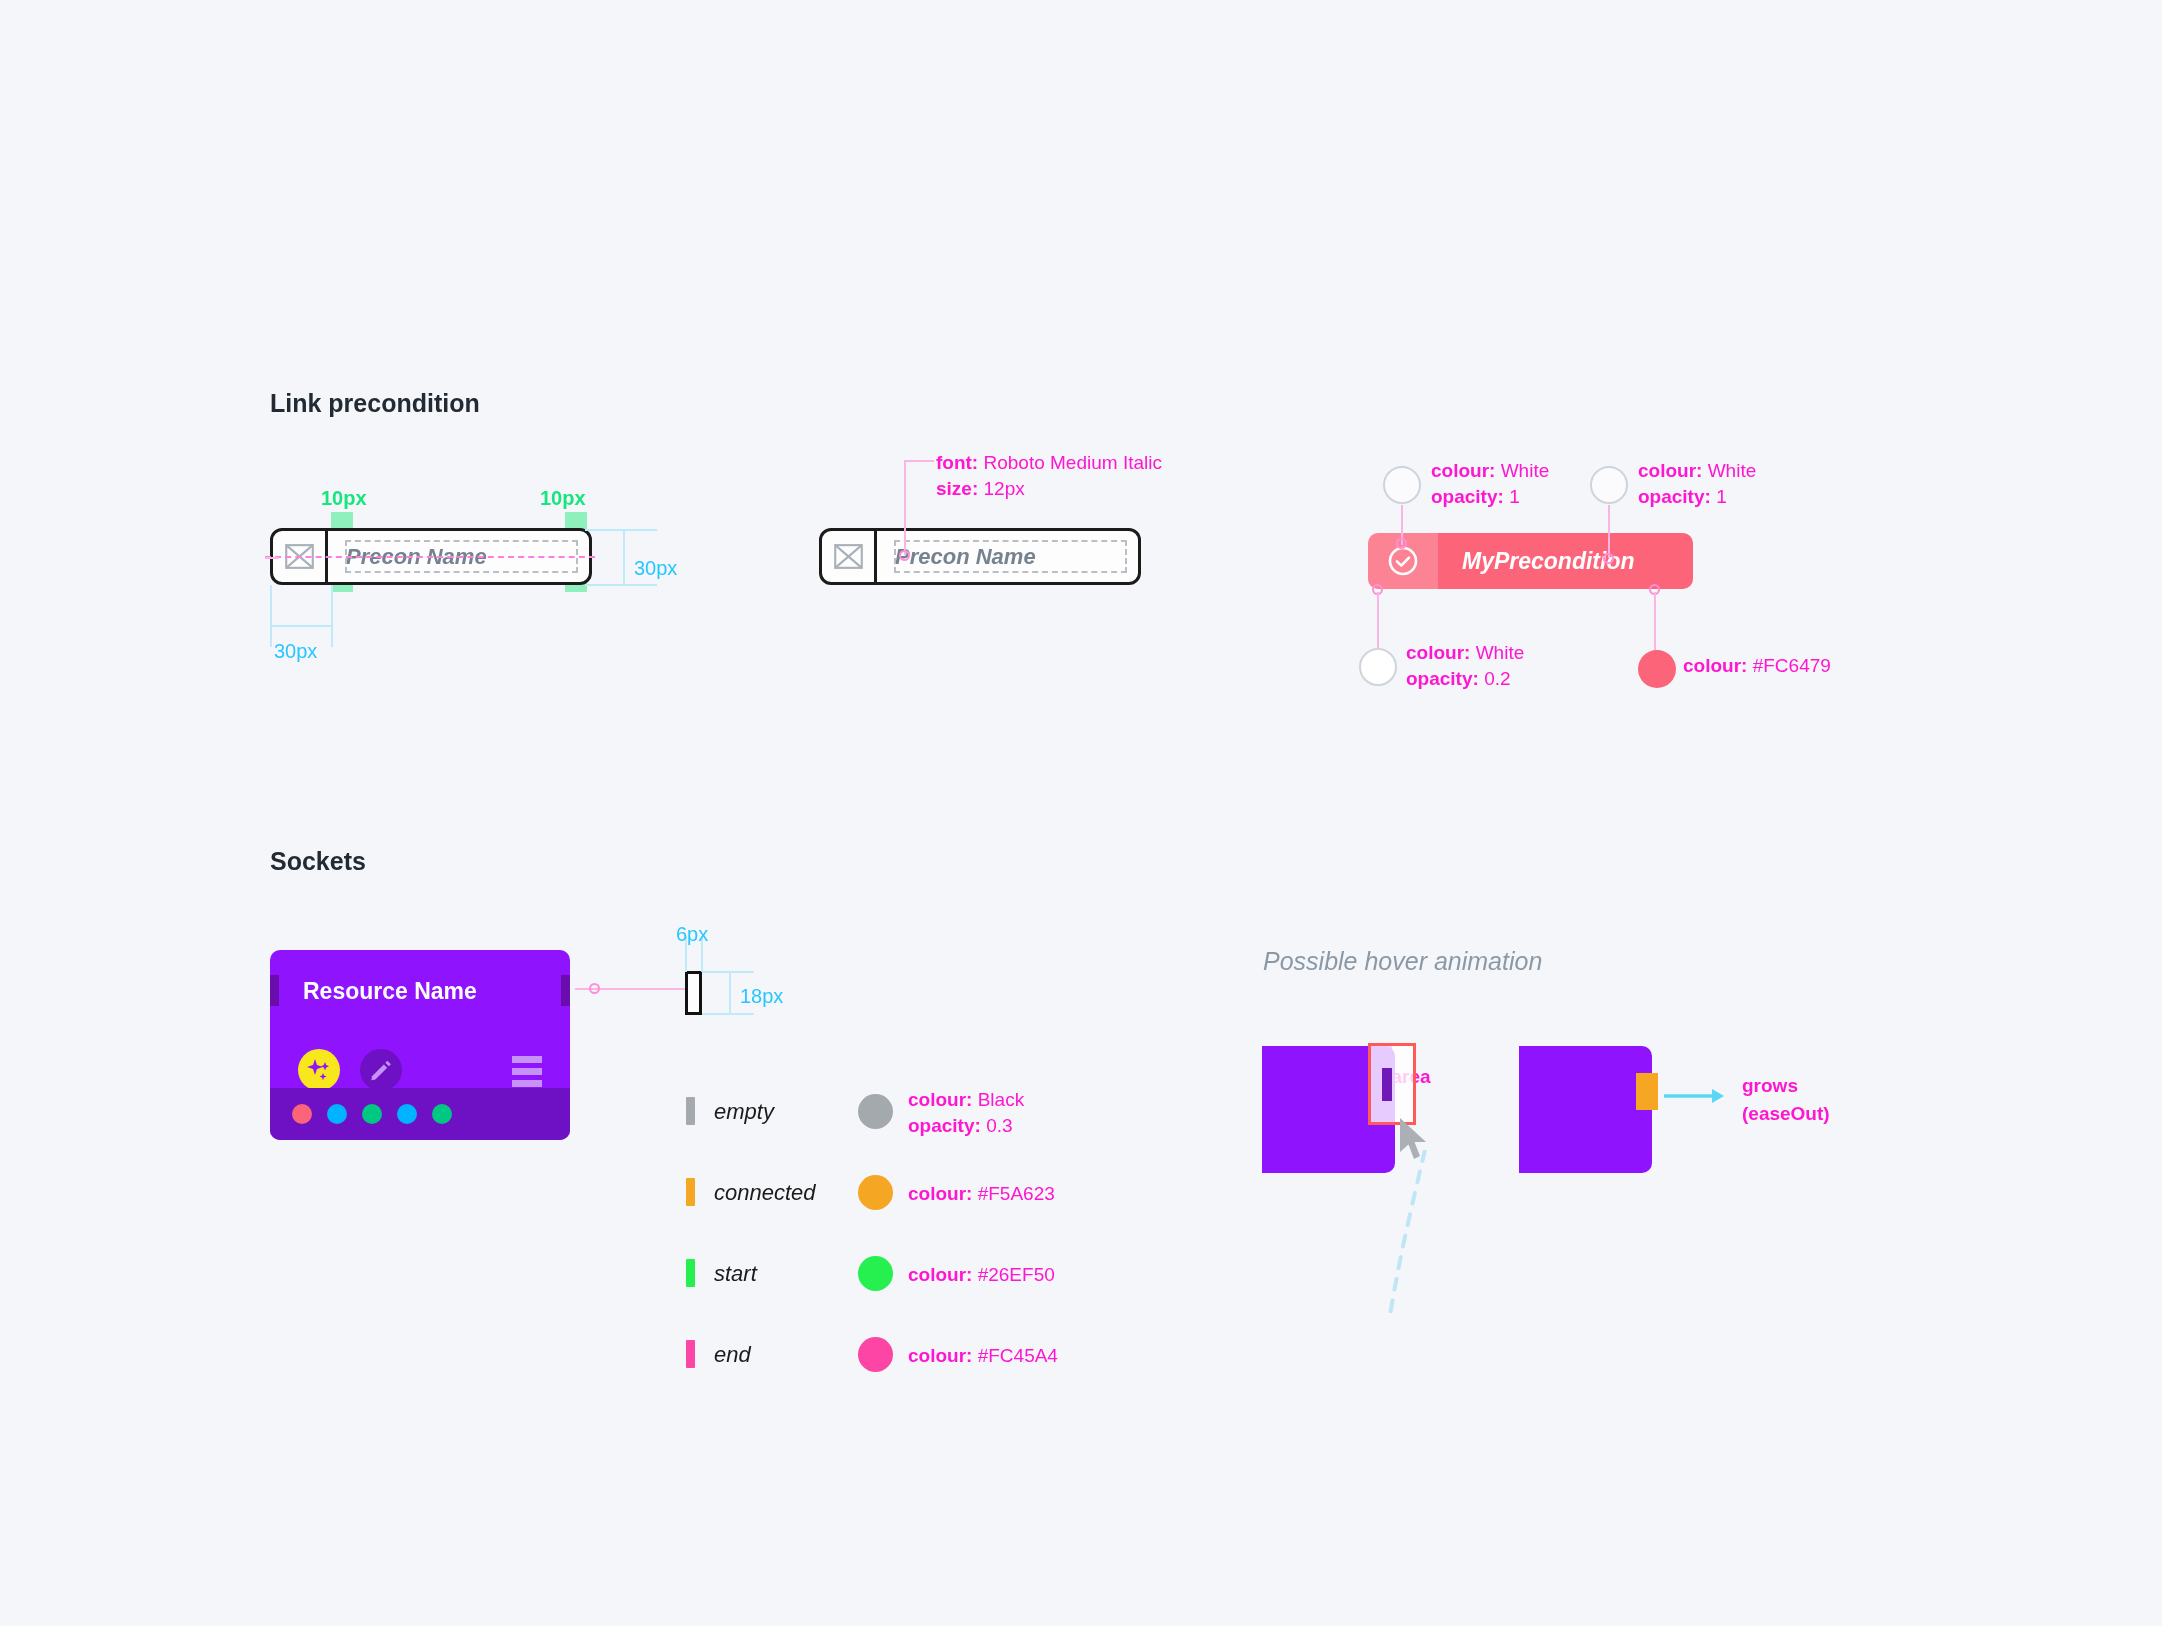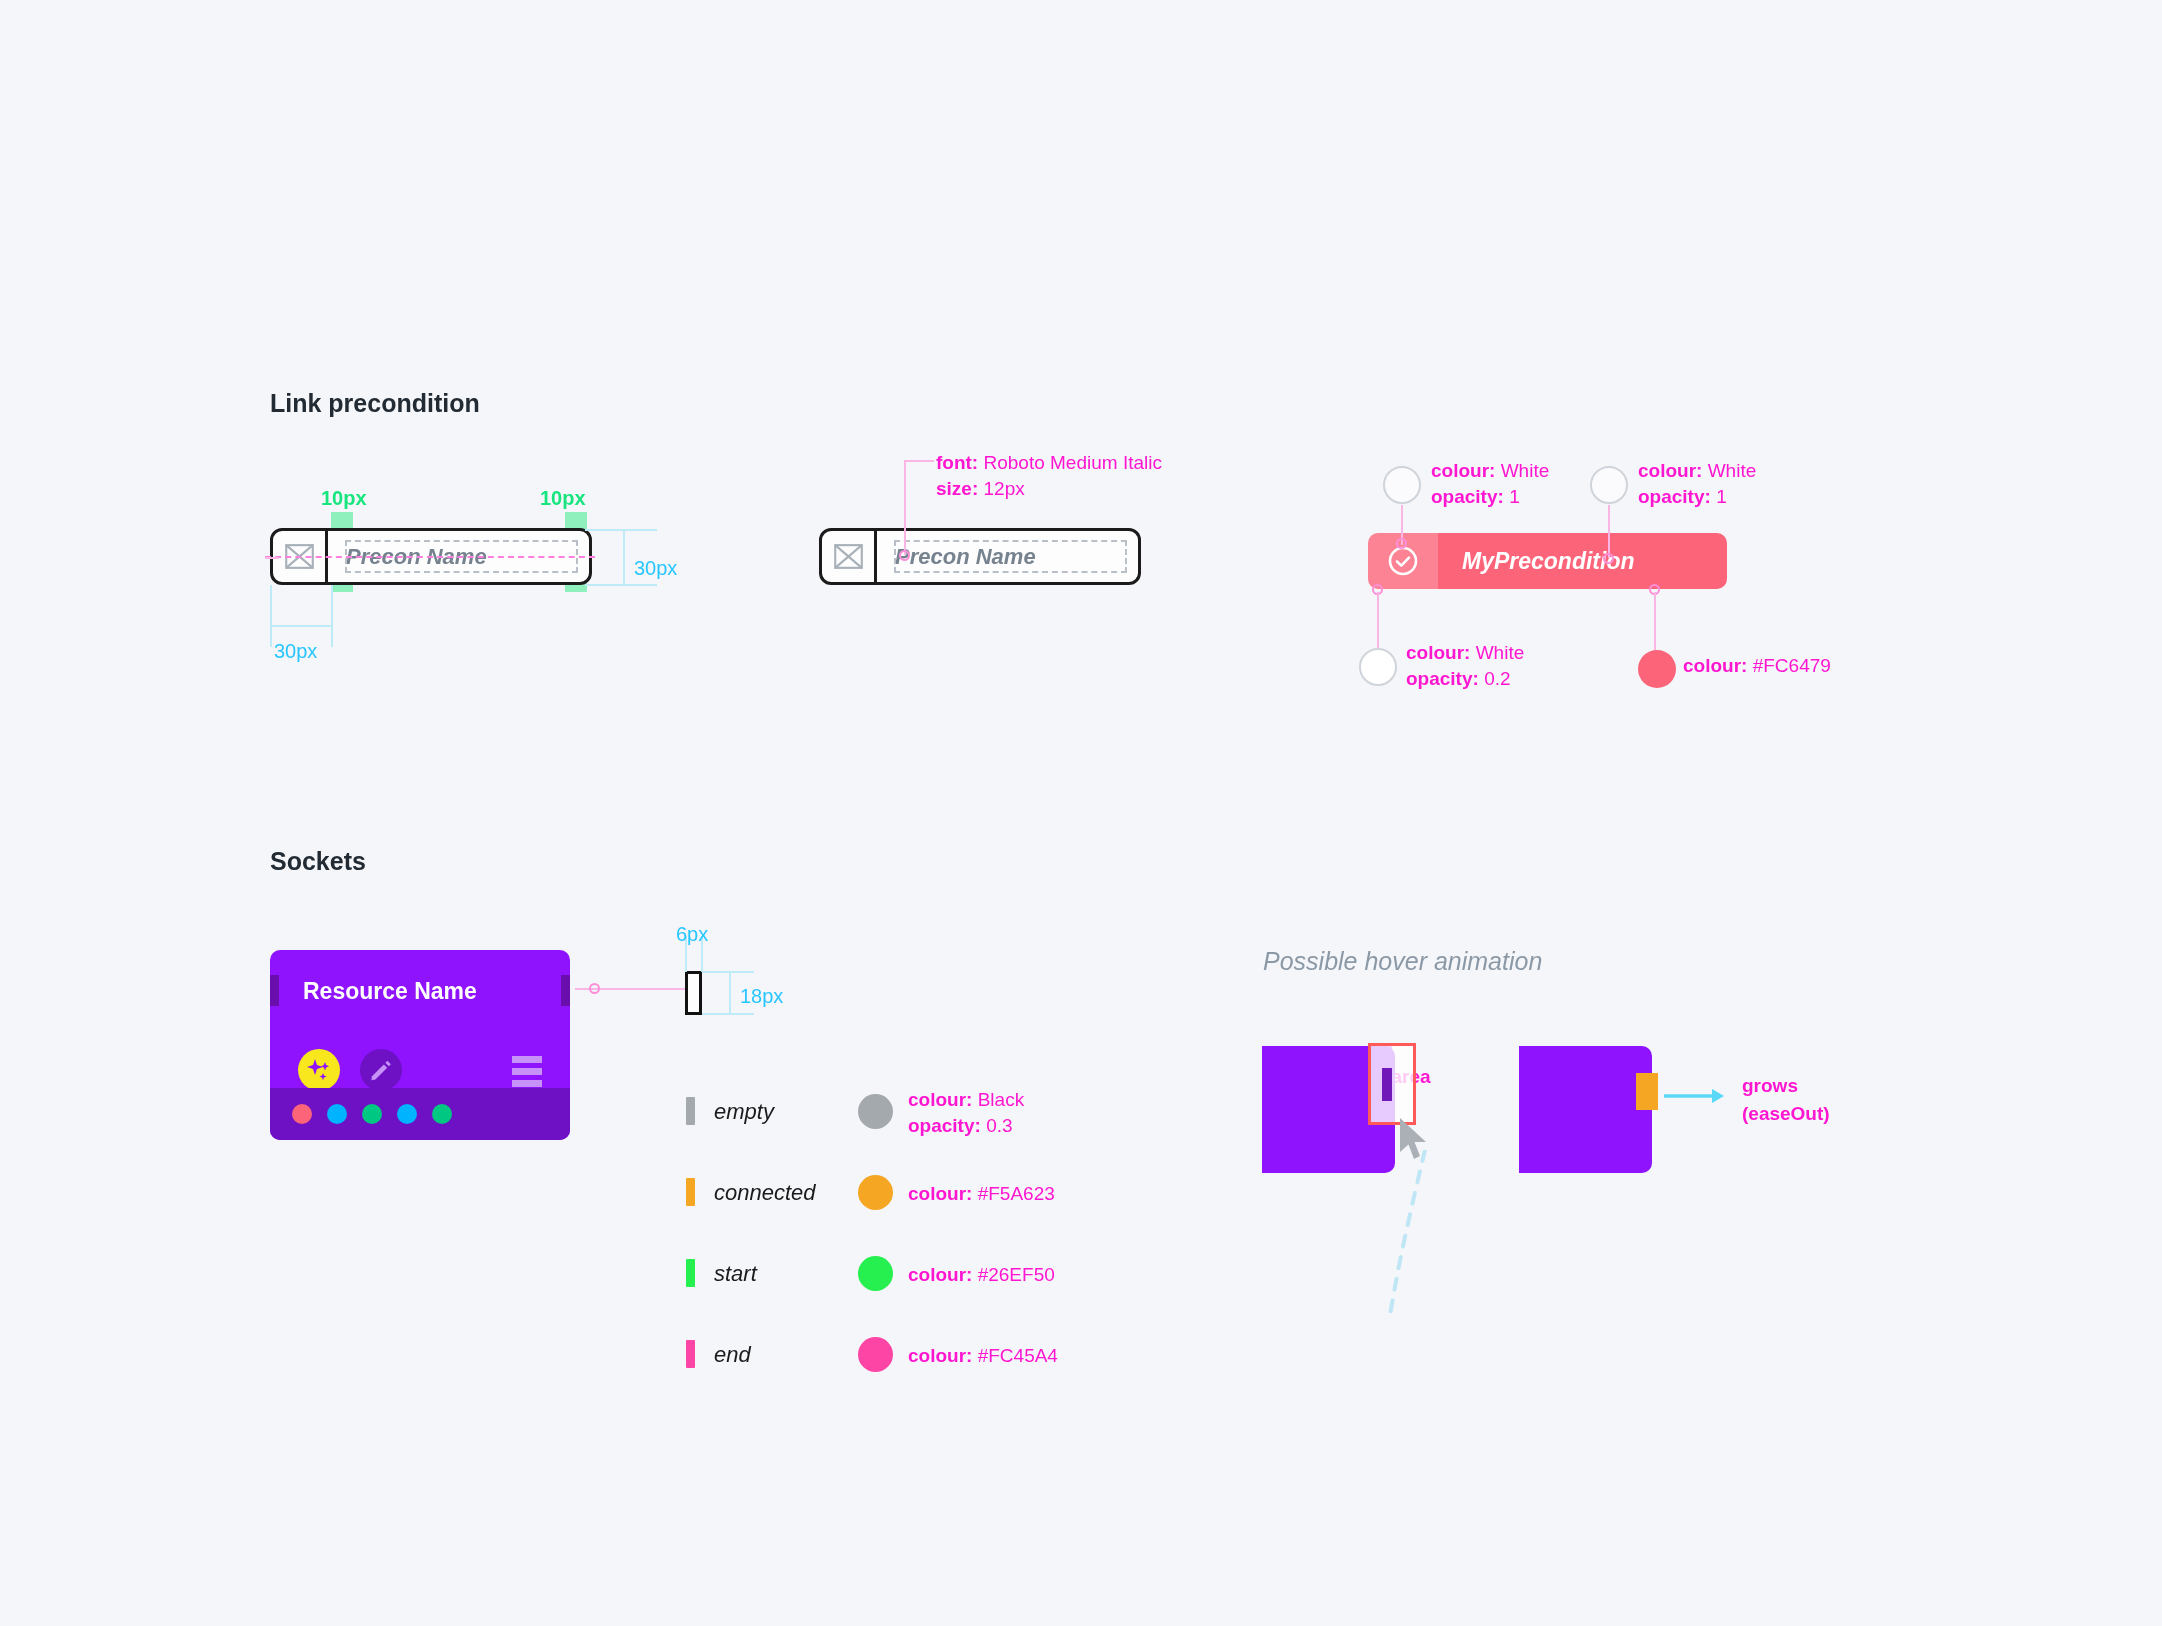--- a/index.html
+++ b/index.html
@@ -119,21 +119,21 @@
     position: absolute;
     border: 2px dashed #b9bfc6;
     box-sizing: border-box;
   }
   .green-bar { position: absolute; background: #8ff0bd; }
 
   
   #precon-live {
     position: absolute;
     left: 1368px; top: 533px;
-    width: 359px; height: 56px;
+    width: 325px; height: 56px;
     border-radius: 10px;
     background: #fc6479;
     overflow: hidden;
     display: flex;
     align-items: center;
   }
   #precon-live .lead {
     width: 70px; height: 100%;
     background: rgba(255,255,255,0.2);
     display: flex; align-items: center; justify-content: center;

